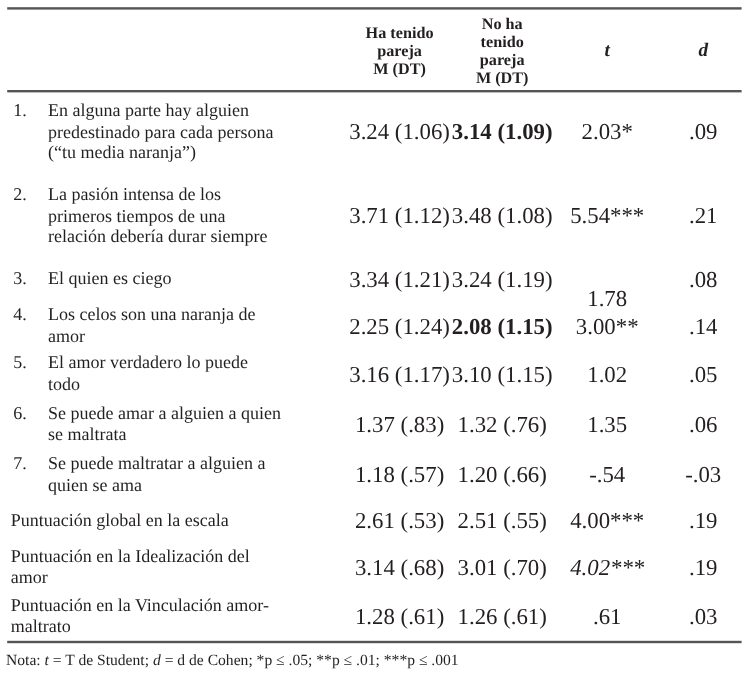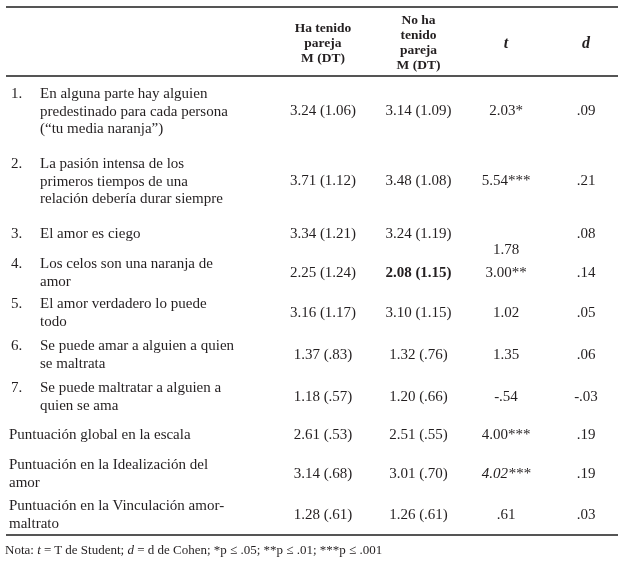--- a/index.html
+++ b/index.html
@@ -30,24 +30,24 @@
     position: absolute; left: 11px;
     font-size: 15px; line-height: 17.5px;
   }
   .label {
     position: absolute; font-size: 15px; line-height: 17.5px;
     white-space: pre-line;
   }
   .label.indent { left: 40px; width: 232px; }
   .label.flush { left: 9px; width: 262px; }
   .cell {
-    position: absolute; font-size: 15px; line-height: 17.5px;
+    position: absolute; font-size: 19px; line-height: 17.5px;
     text-align: center; white-space: nowrap;
   }
-  .c2 { left: 274px; width: 98px; }
+  .c2 { left: 284px; width: 98px; }
   .c3 { left: 372px; width: 93px; }
   .c4 { left: 465px; width: 82px; }
   .c5 { left: 547px; width: 78px; }
 
   .note {
     position: absolute; left: 5px; top: 542px;
     font-size: 13px; line-height: 15px; white-space: nowrap;
   }
   .note i { font-style: italic; }
 </style>
@@ -68,39 +68,39 @@
   <div class="hdr c5 italic">d</div>
 
   <div class="rule head"></div>
 
   <div class="row" style="top:85px;">
     <span class="num">1.</span>
     <span class="label indent">En alguna parte hay alguien
 predestinado para cada persona
 (“tu media naranja”)</span>
     <span class="cell c2" style="top:17px;">3.24 (1.06)</span>
-    <span class="cell c3" style="top:17px;">3.14 (1.09)</span>
+    <span class="cell c3" style="top:17px;font-weight:bold;">3.14 (1.09)</span>
     <span class="cell c4" style="top:17px;">2.03*</span>
     <span class="cell c5" style="top:17px;">.09</span>
   </div>
 
   <div class="row" style="top:155px;">
     <span class="num">2.</span>
     <span class="label indent">La pasión intensa de los
 primeros tiempos de una
 relación debería durar siempre</span>
     <span class="cell c2" style="top:17px;">3.71 (1.12)</span>
     <span class="cell c3" style="top:17px;">3.48 (1.08)</span>
     <span class="cell c4" style="top:17px;">5.54***</span>
     <span class="cell c5" style="top:17px;">.21</span>
   </div>
 
   <div class="row" style="top:225px;">
     <span class="num">3.</span>
-    <span class="label indent">El amor es ciego</span>
+    <span class="label indent">El quien es ciego</span>
     <span class="cell c2" style="top:0px;">3.34 (1.21)</span>
     <span class="cell c3" style="top:0px;">3.24 (1.19)</span>
     <span class="cell c4" style="top:16px;">1.78</span>
     <span class="cell c5" style="top:0px;">.08</span>
   </div>
 
   <div class="row" style="top:255px;">
     <span class="num">4.</span>
     <span class="label indent">Los celos son una naranja de
 amor</span>

